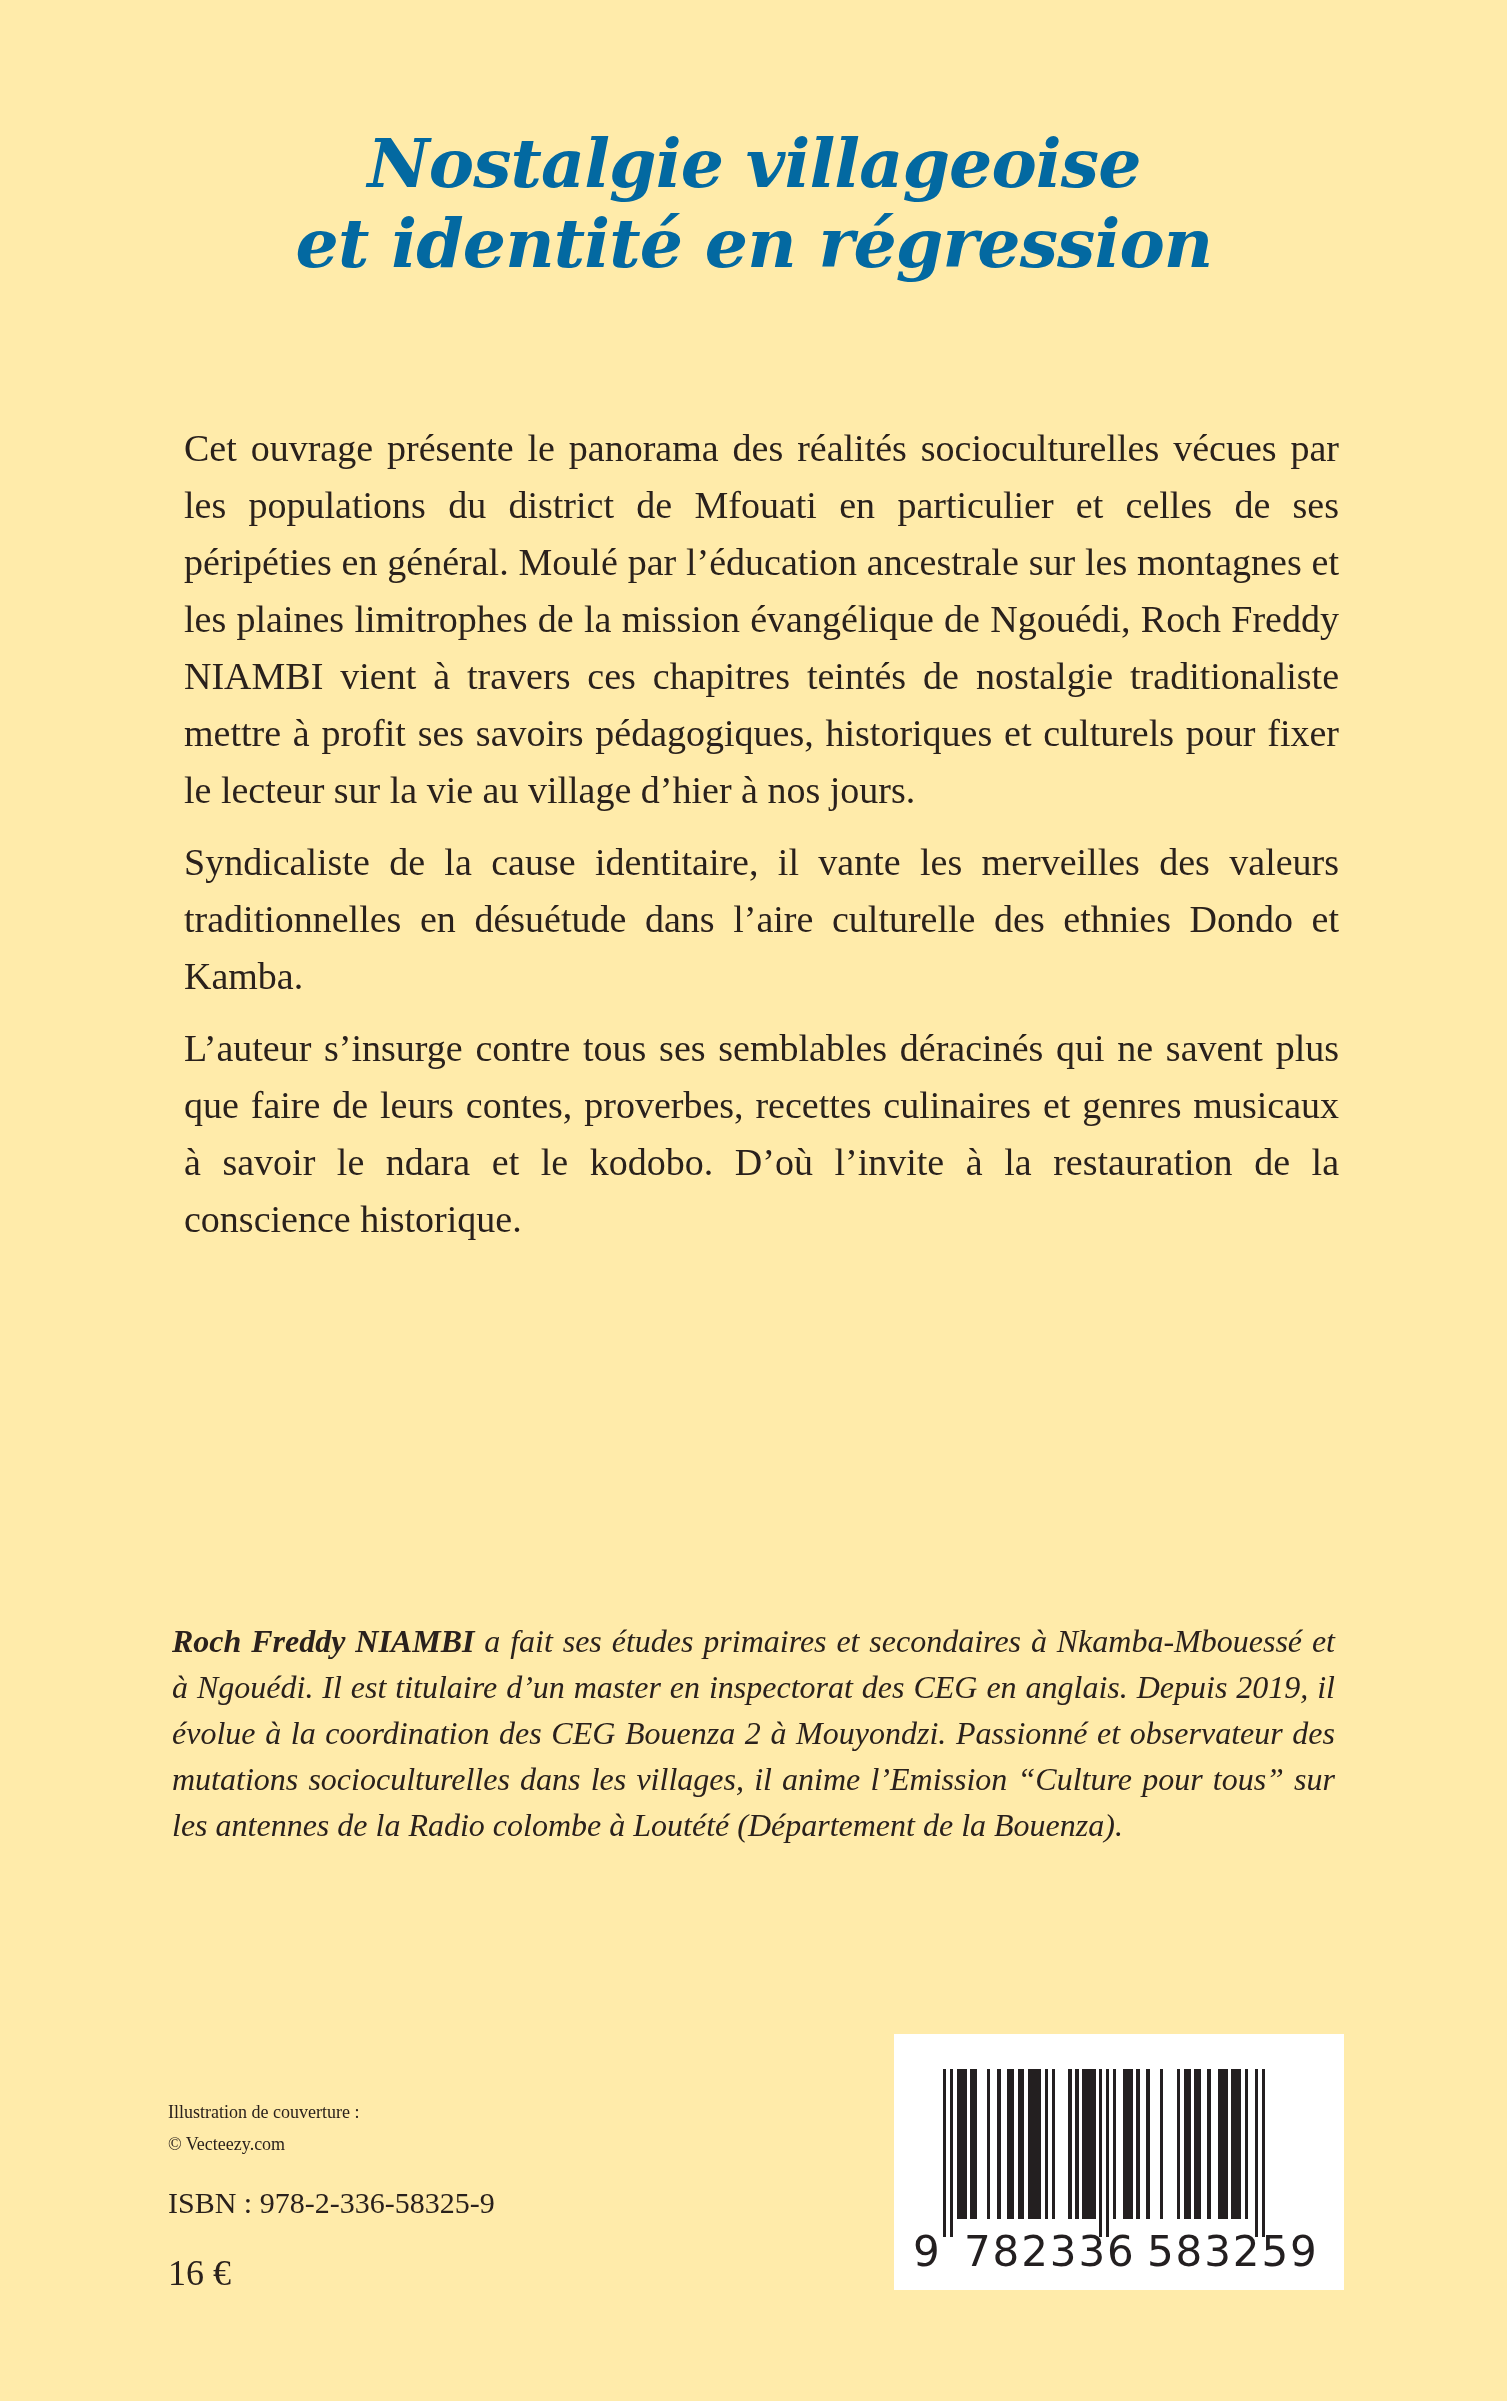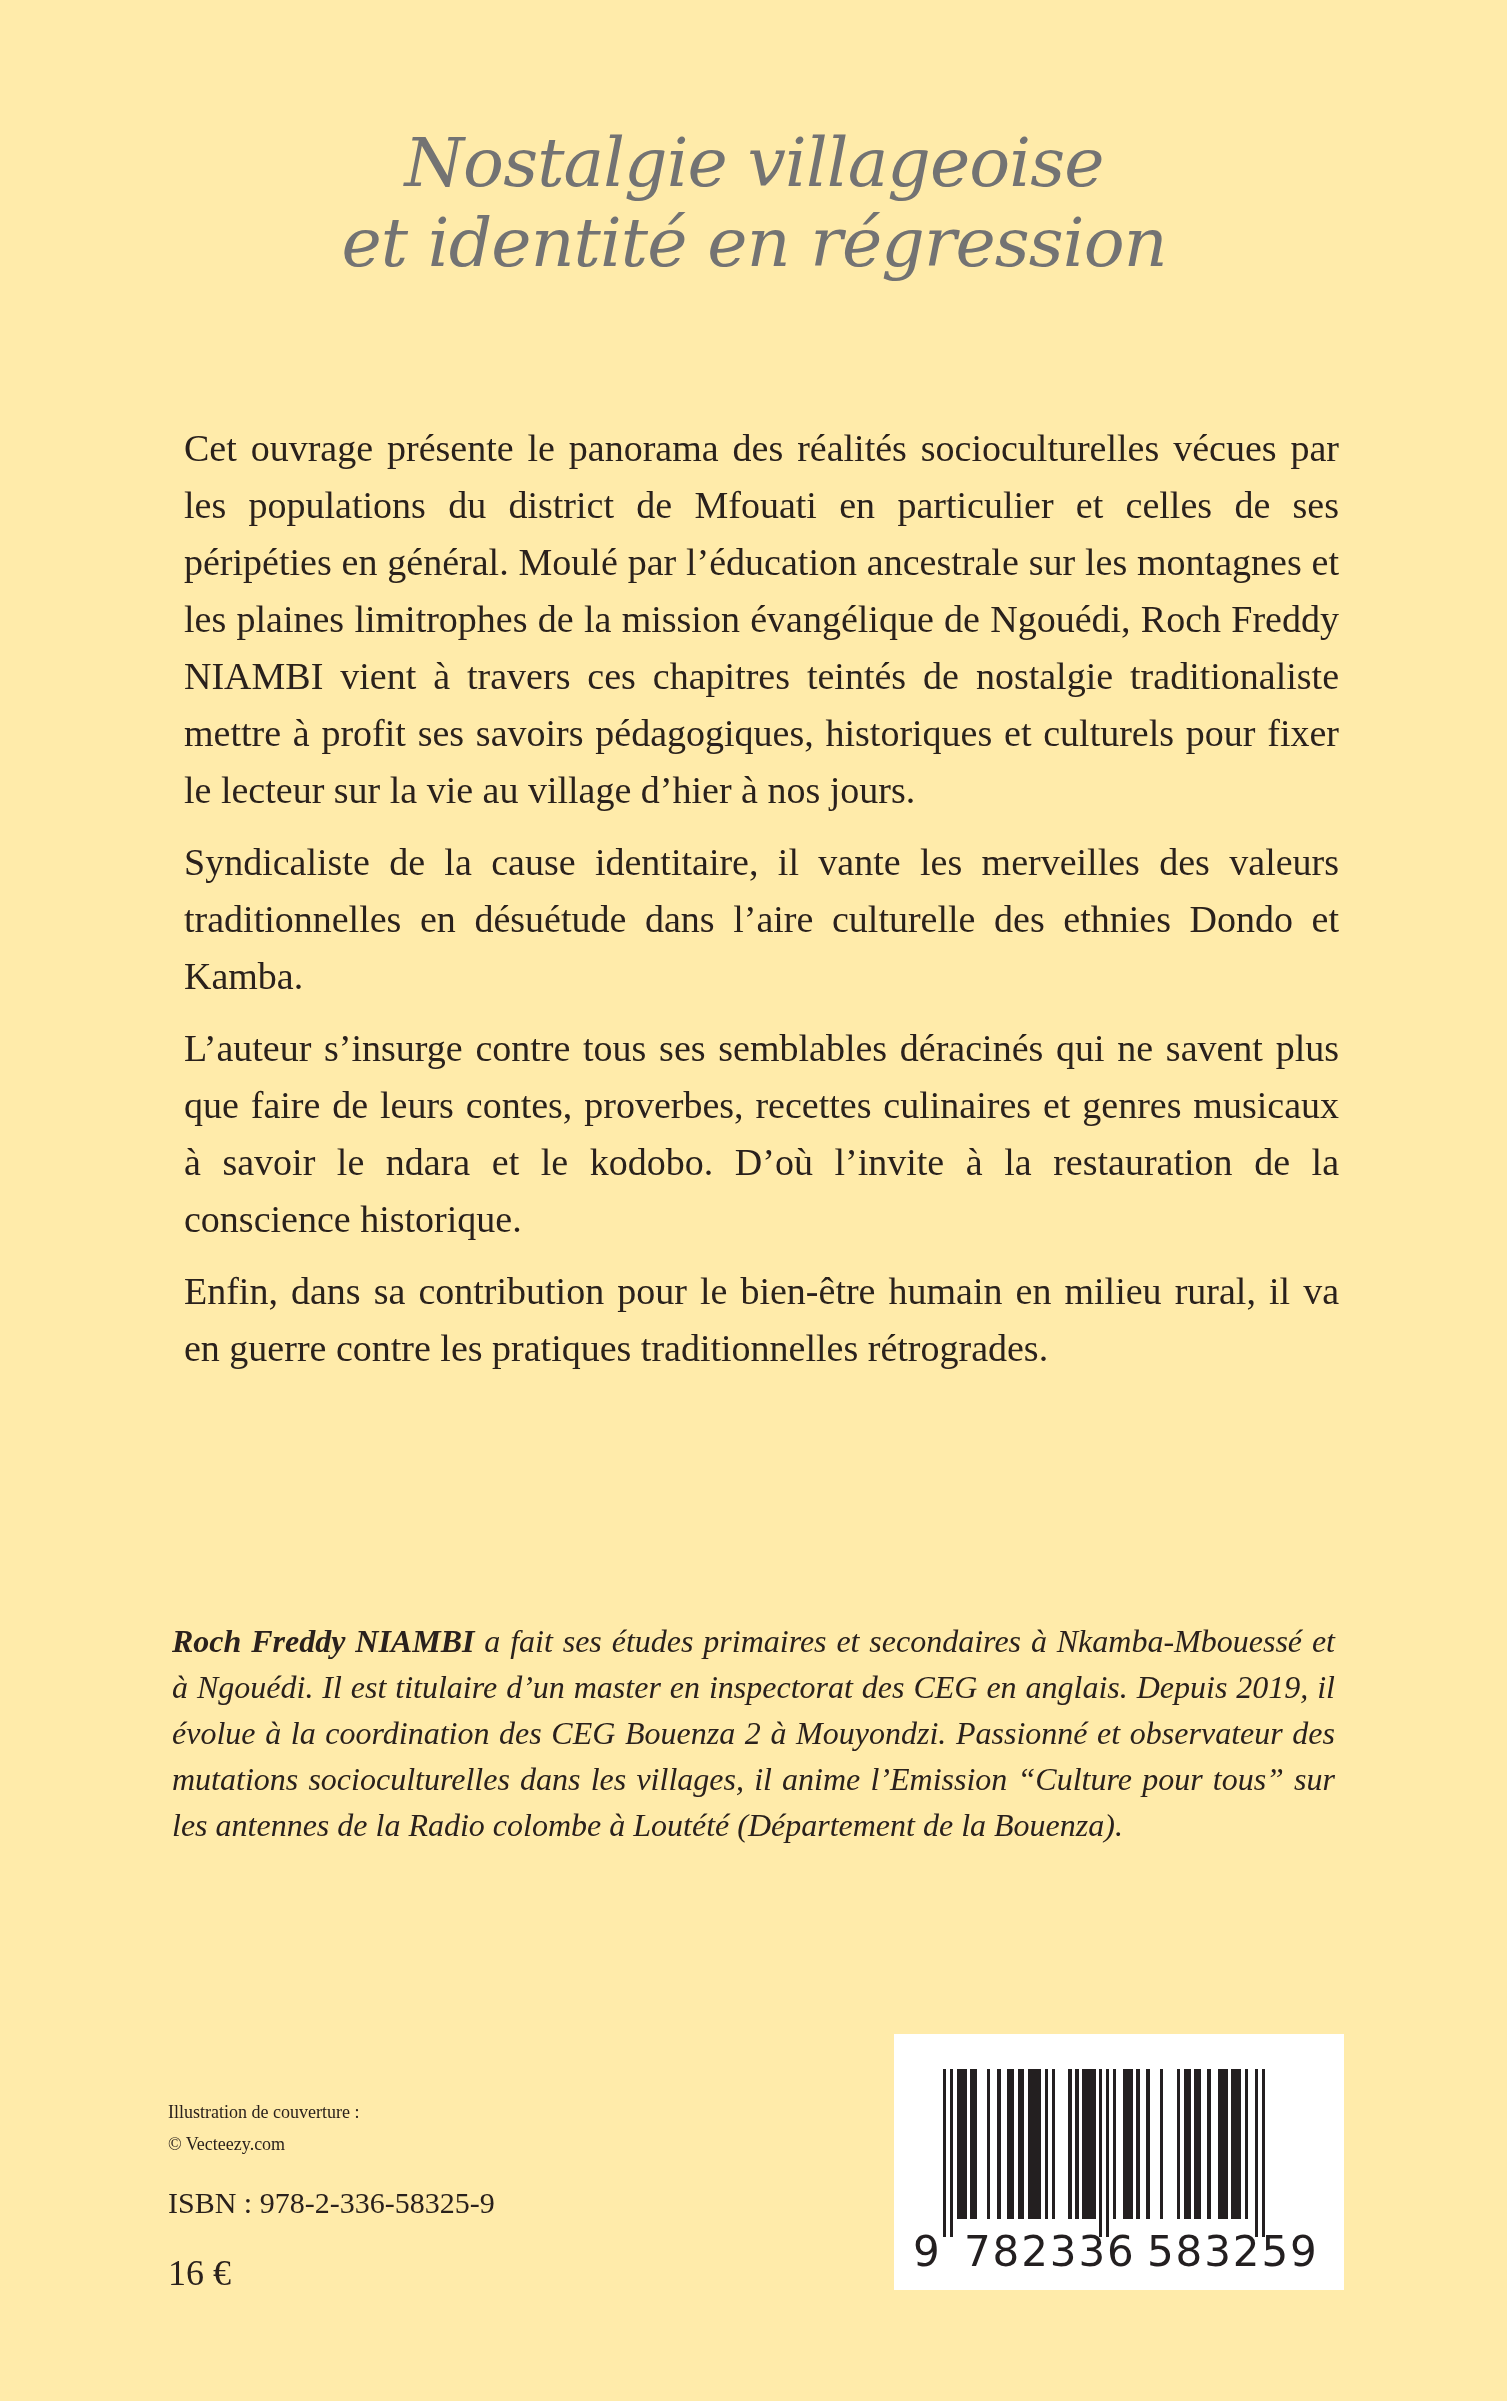--- a/index.html
+++ b/index.html
@@ -7,23 +7,23 @@
     width: 1508px; height: 2402px;
     background: #FFEBAA;
     position: relative; overflow: hidden;
     font-family: "Liberation Serif", "DejaVu Serif", serif;
     color: #2a211c;
   }
   .title {
     position: absolute; left: 0; top: 123px; width: 1508px;
     text-align: center;
     font-family: "DejaVu Serif", "Liberation Serif", serif;
-    font-style: italic; font-weight: normal;
+    font-style: italic; font-weight: bold;
     font-size: 68px; line-height: 80px;
-    color: #737373;
+    color: #0369a1;
     letter-spacing: -0.9px;
   }
   .title div { display: block; }
   .body-text {
     position: absolute; left: 168px; top: 420px; width: 1171px;
     font-size: 38px; line-height: 57px;
     text-align: justify;
     text-align-last: left;
   }
   .body-text p { margin: 0 0 15px 16px; }
@@ -64,21 +64,20 @@
 
 <div class="title">
   <div>Nostalgie villageoise</div>
   <div>et identité en régression</div>
 </div>
 
 <div class="body-text">
   <p>Cet ouvrage présente le panorama des réalités socioculturelles vécues par les populations du district de Mfouati en particulier et celles de ses péripéties en général. Moulé par l’éducation ancestrale sur les montagnes et les plaines limitrophes de la mission évangélique de Ngouédi, Roch Freddy NIAMBI vient à travers ces chapitres teintés de nostalgie traditionaliste mettre à profit ses savoirs pédagogiques, historiques et culturels pour fixer le lecteur sur la vie au village d’hier à nos jours.</p>
   <p>Syndicaliste de la cause identitaire, il vante les merveilles des valeurs traditionnelles en désuétude dans l’aire culturelle des ethnies Dondo et Kamba.</p>
   <p>L’auteur s’insurge contre tous ses semblables déracinés qui ne savent plus que faire de leurs contes, proverbes, recettes culinaires et genres musicaux à savoir le ndara et le kodobo. D’où l’invite à la restauration de la conscience historique.</p>
-  <p>Enfin, dans sa contribution pour le bien-être humain en milieu rural, il va en guerre contre les pratiques traditionnelles rétrogrades.</p>
 </div>
 
 <div class="bio">
   <p><span class="author">Roch Freddy NIAMBI</span><span> a fait ses études primaires et secondaires à Nkamba-Mbouessé et à Ngouédi. Il est titulaire d’un master en inspectorat des CEG en anglais. Depuis 2019, il évolue à la coordination des CEG Bouenza 2 à Mouyondzi. Passionné et observateur des mutations socioculturelles dans les villages, il anime l’Emission “Culture pour tous” sur les antennes de la Radio colombe à Loutété (Département de la Bouenza).</span></p>
 </div>
 
 <div class="credits">
   <div class="credit-line">Illustration de couverture :</div>
   <div class="credit-line">© Vecteezy.com</div>
   <div class="isbn">ISBN : 978-2-336-58325-9</div>

